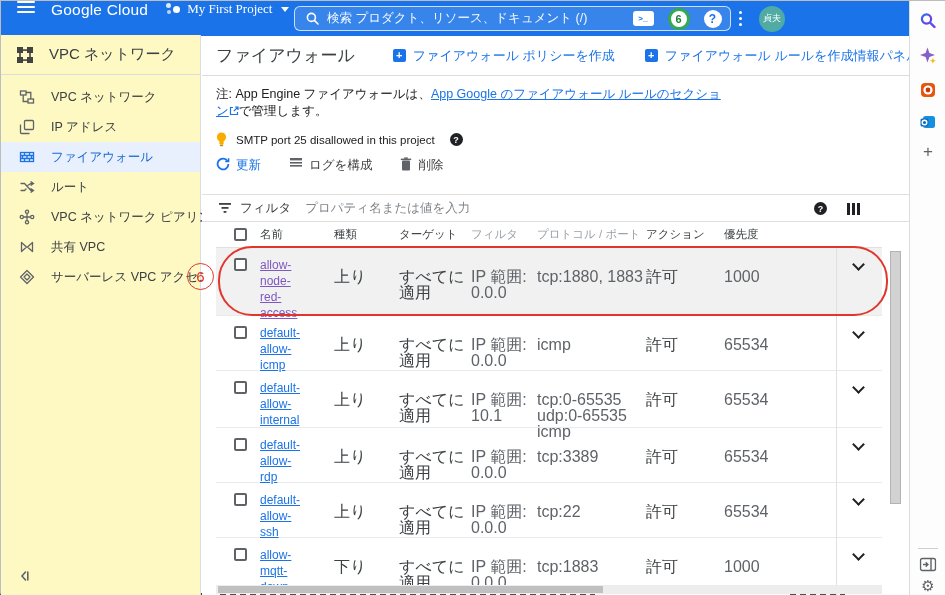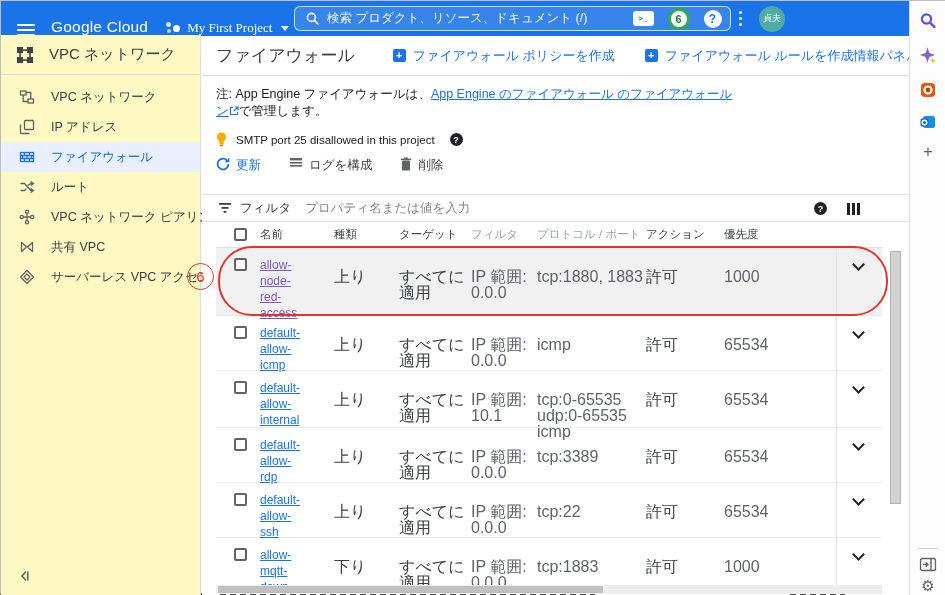--- a/index.html
+++ b/index.html
@@ -1,21 +1,21 @@
 <!DOCTYPE html>
 <html><head>
 <meta charset="utf-8">
 <style>
   * { box-sizing: border-box; margin: 0; padding: 0; }
   html,body { width:945px; height:595px; }
   body { font-family:"Liberation Sans","DejaVu Sans",sans-serif; background:#fff; position:relative; overflow:hidden; }
   .app { position:absolute; inset:0; border:1px solid #bdbdbd; border-bottom:2px solid #454545; background:#fff; }
 
   
-  .topbar { position:absolute; left:0; top:0; width:936px; height:35px; background:#1a73e8; display:flex; align-items:flex-end; }
+  .topbar { position:absolute; left:0; top:0; width:936px; height:35px; background:#1a73e8; display:flex; align-items:flex-start; }
   .burger { width:18px; height:12px; margin-left:16px; display:flex; flex-direction:column; justify-content:space-between; cursor:pointer; }
   .burger i { display:block; height:2px; background:#fff; border-radius:1px; }
   .logo { color:#fff; font-size:15.5px; letter-spacing:.2px; margin-left:16px; white-space:nowrap; }
   .logo b { font-weight:500; }
   .project { display:flex; align-items:center; margin-left:18px; cursor:pointer;font-family:Liberation Serif, serif; }
   .proj-ico { position:relative; width:14px; height:14px; margin-right:7px; }
   .proj-ico i { position:absolute; background:#fff; border-radius:50%; }
   .proj-ico i:nth-child(1){ width:5px; height:5px; left:0; top:1px; opacity:.85;}
   .proj-ico i:nth-child(2){ width:4px; height:4px; left:1px; top:8px; opacity:.7;}
   .proj-ico i:nth-child(3){ width:7px; height:7px; left:7px; top:4px; }
@@ -272,21 +272,21 @@
         <span>ファイアウォール ポリシーを作成</span>
       </span>
       <span class="actlink a2">
         <span class="plusbox">+</span>
         <span>ファイアウォール ルールを作成</span>
       </span>
       <span class="infopanel">情報パネルを表示</span>
     </div>
 
     <div class="note">
-      <span>注: App Engine ファイアウォールは、</span><a>App Engine のファイアウォール のファイアウォール</a><br>
+      <span>注: App Engine ファイアウォールは、</span><a>App Google のファイアウォール ルールのセクショ</a><br>
       <a><span>ン</span><svg class="extlink" width="10" height="10" viewBox="0 0 10 10" fill="none" stroke="#1a73e8" stroke-width="1.2">
             <path d="M4 1.5H1.5v7h7V6"></path>
             <path d="M6 1h3v3M9 1 4.8 5.2"></path>
           </svg></a><span>で管理します。</span>
     </div>
 
     <div class="smtp">
       <svg width="11" height="15" viewBox="0 0 11 15">
           <circle cx="5.5" cy="5" r="4.6" fill="#f9ab00"></circle>
           <rect x="3.4" y="9" width="4.2" height="3.2" fill="#f9ab00"></rect>

